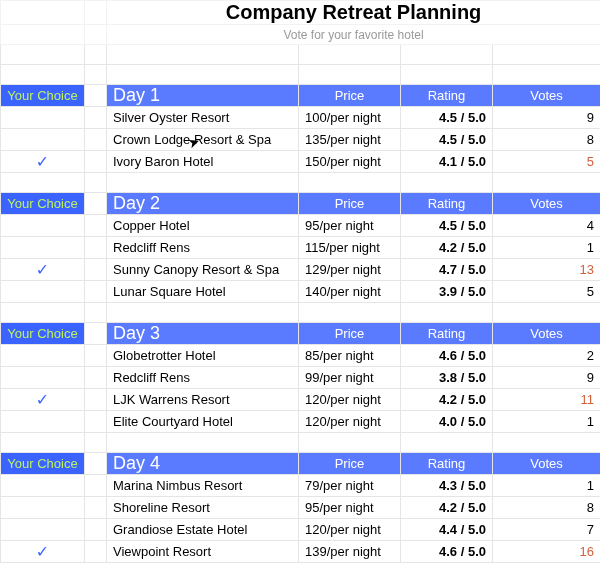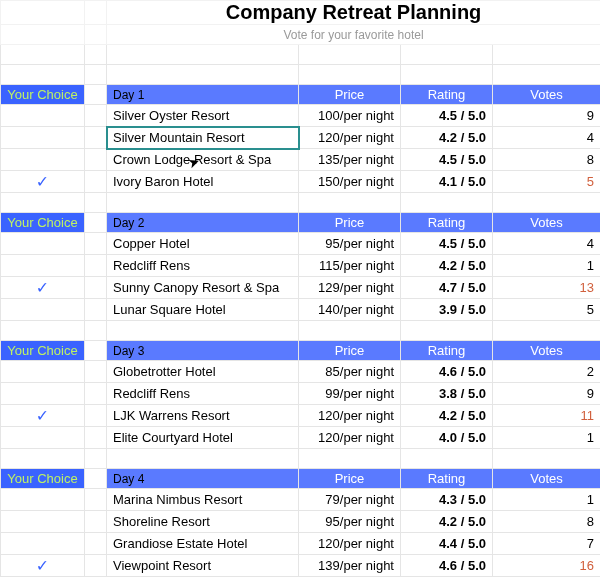--- a/index.html
+++ b/index.html
@@ -49,37 +49,37 @@
 
   .hdr-choice {
     background: #3a63ff;
     color: #bef264;
     text-align: center;
     font-weight: 400;
     font-size: 13px;
   }
   .hdr-day {
     background: #5a7aff;
-    color: #000000;
+    color: #ffffff;
     font-weight: 400;
-    font-size: 12px;
+    font-size: 18px;
     padding-left: 6px;
   }
   .hdr-col {
     background: #5a7aff;
     color: #fff;
     text-align: center;
     font-weight: 400;
     font-size: 13px;
     margin-top: 17px;
   }
 
   .row td { height: 22px; }
   .cell-name { text-align: left; }
-  .cell-price { text-align: right; }
+  .cell-price { text-align: left; }
   .cell-rating { text-align: right; font-weight: 700; }
   .cell-votes { text-align: right; padding-right: 10px; }
   .cell-choice {
     text-align: center;
     color: #3a63ff;
     font-size: 16px;
     font-weight: 400;
   }
   .votes-hi { color: #d1603d; }
 
@@ -149,28 +149,20 @@
         <td class="cell-choice"></td>
         <td></td>
         <td class="cell-name">Silver Oyster Resort</td>
         <td class="cell-price">100/per night</td>
         <td class="cell-rating">4.5 / 5.0</td>
         <td class="cell-votes">9</td>
       </tr>
       <tr class="row">
         <td class="cell-choice"></td>
         <td></td>
-        <td class="cell-name selected-cell">Silver Mountain Resort</td>
-        <td class="cell-price">120/per night</td>
-        <td class="cell-rating">4.2 / 5.0</td>
-        <td class="cell-votes">4</td>
-      </tr>
-      <tr class="row">
-        <td class="cell-choice"></td>
-        <td></td>
         <td class="cell-name"><span class="cursor-wrap">Crown Lodge Resort &amp; Spa<span class="cursor">➤</span></span></td>
         <td class="cell-price">135/per night</td>
         <td class="cell-rating">4.5 / 5.0</td>
         <td class="cell-votes">8</td>
       </tr>
       <tr class="row">
         <td class="cell-choice">✓</td>
         <td></td>
         <td class="cell-name">Ivory Baron Hotel</td>
         <td class="cell-price">150/per night</td>

